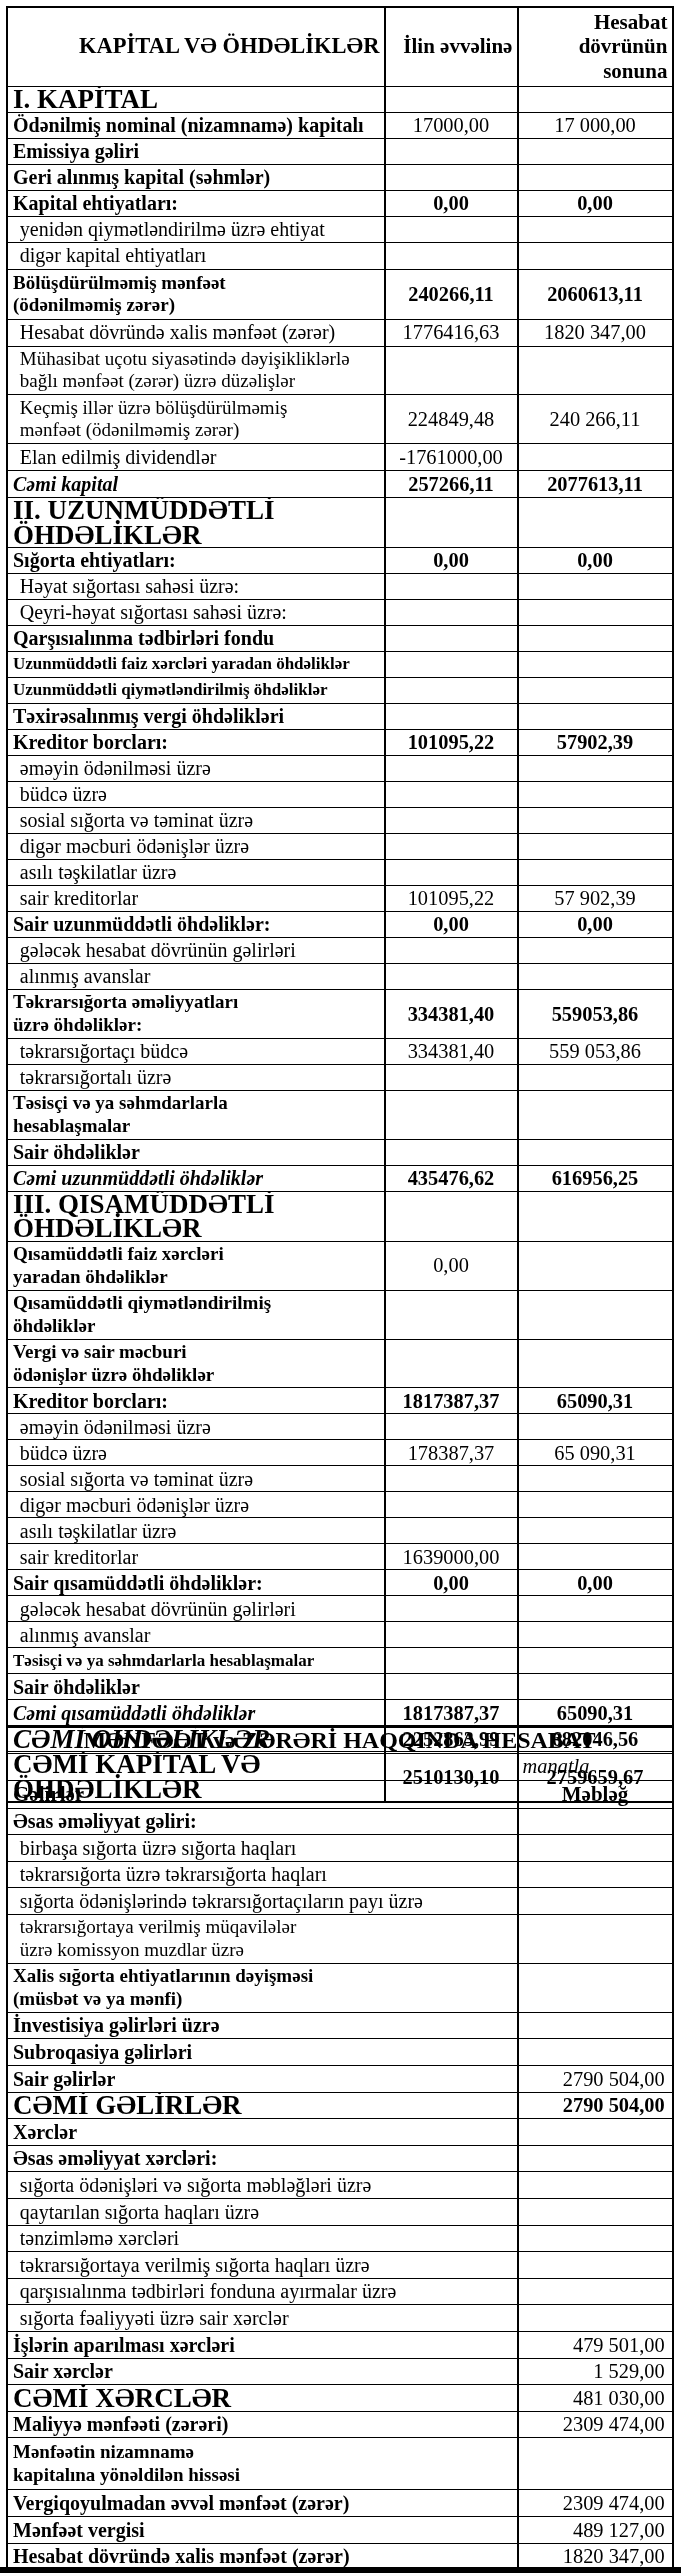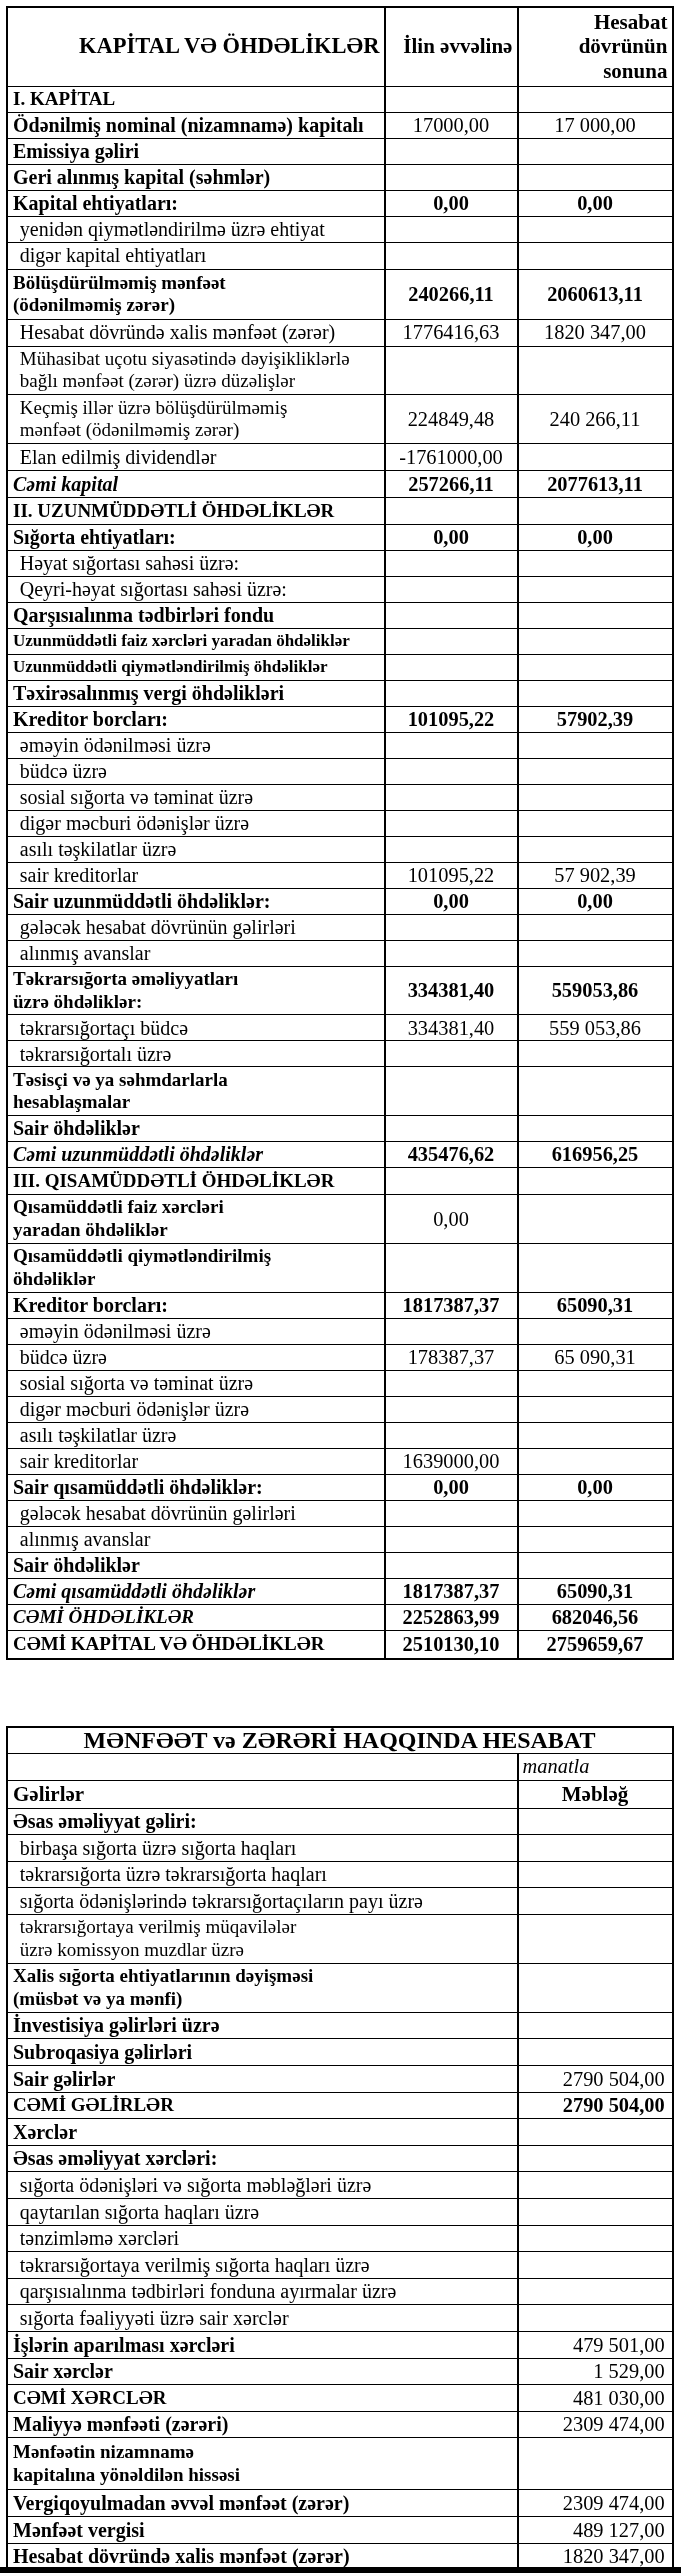--- a/index.html
+++ b/index.html
@@ -16,21 +16,21 @@
   
   .t1 thead td{height:78px;font-weight:bold;text-align:right;font-size:21px;line-height:24.5px;}
   .t1 thead td.tlabel{font-size:22.5px;}
   
   .t1 tbody tr{height:26px;}
   .t2 tbody tr{height:26.6px;}
   td.lbl{text-align:left;padding-left:5.5px;}
   td.ind{padding-left:12.3px;}
   td.b{font-weight:bold;}
   td.it{font-style:italic;}
-  td.sec{font-weight:bold;font-size:19px;margin-top:32px;}
+  td.sec{font-weight:bold;font-size:27px;margin-top:32px;}
   td.sm{font-size:17px;}
   td.two{line-height:22.5px;font-size:19px;padding-top:1.4px;padding-bottom:1.4px;}
   td.num{font-size:20.4px;white-space:nowrap;}
   td.c{text-align:center;}
   td.r{text-align:right;padding-right:6.8px;}
   
   .t2 .title{height:24.5px;text-align:center;font-weight:bold;font-size:24px;}
   .t2 .unitrow td{height:26px;}
   .t2 .unit{font-style:italic;text-align:left;font-size:20.4px;}
   .t2 .hdrrow td{height:27px;}
@@ -250,20 +250,25 @@
         <tr style="height: 49px;">
           <td class="lbl b two">Qısamüddətli faiz xərcləri<br>yaradan öhdəliklər</td>
           <td class="num c">0,00</td>
           <td class="num c"></td>
         </tr>
         <tr style="height: 49px;">
           <td class="lbl b two">Qısamüddətli qiymətləndirilmiş<br>öhdəliklər</td>
           <td class="num c"></td>
           <td class="num c"></td>
         </tr>
+        <tr style="height: 46px;">
+          <td class="lbl b two">Vergi və sair məcburi<br>ödənişlər üzrə öhdəliklər</td>
+          <td class="num c"></td>
+          <td class="num c"></td>
+        </tr>
         <tr>
           <td class="lbl b">Kreditor borcları:</td>
           <td class="num c b">1817387,37</td>
           <td class="num c b">65090,31</td>
         </tr>
         <tr>
           <td class="lbl ind">əməyin ödənilməsi üzrə</td>
           <td class="num c"></td>
           <td class="num c"></td>
         </tr>
@@ -297,20 +302,25 @@
           <td class="num c b">0,00</td>
           <td class="num c b">0,00</td>
         </tr>
         <tr>
           <td class="lbl ind">gələcək hesabat dövrünün gəlirləri</td>
           <td class="num c"></td>
           <td class="num c"></td>
         </tr>
         <tr>
           <td class="lbl ind">alınmış avanslar</td>
+          <td class="num c"></td>
+          <td class="num c"></td>
+        </tr>
+        <tr>
+          <td class="lbl b sm">Təsisçi və ya səhmdarlarla hesablaşmalar</td>
           <td class="num c"></td>
           <td class="num c"></td>
         </tr>
         <tr>
           <td class="lbl b">Sair öhdəliklər</td>
           <td class="num c"></td>
           <td class="num c"></td>
         </tr>
         <tr>
           <td class="lbl b it">Cəmi qısamüddətli öhdəliklər</td>

